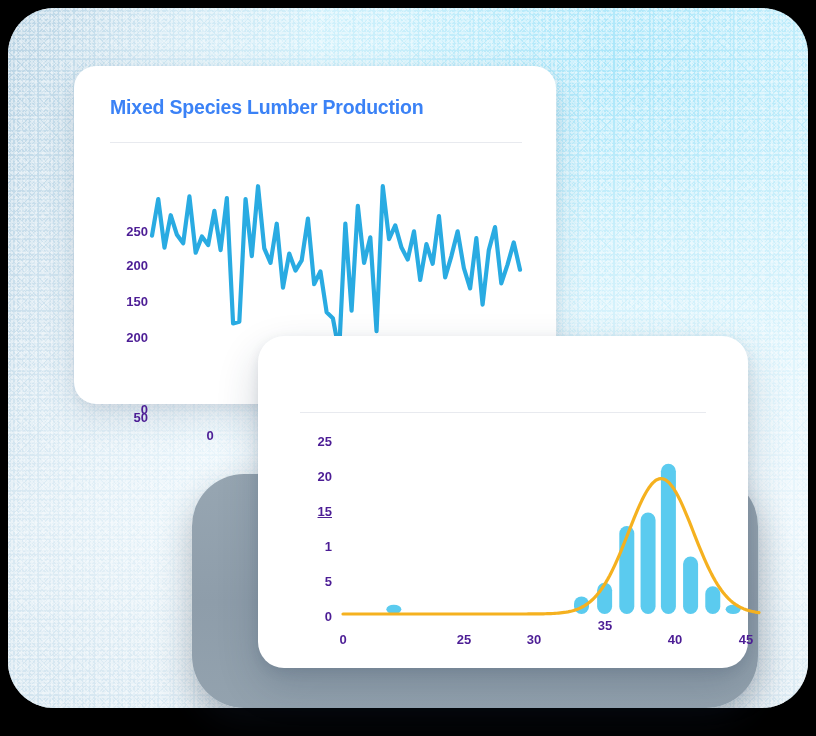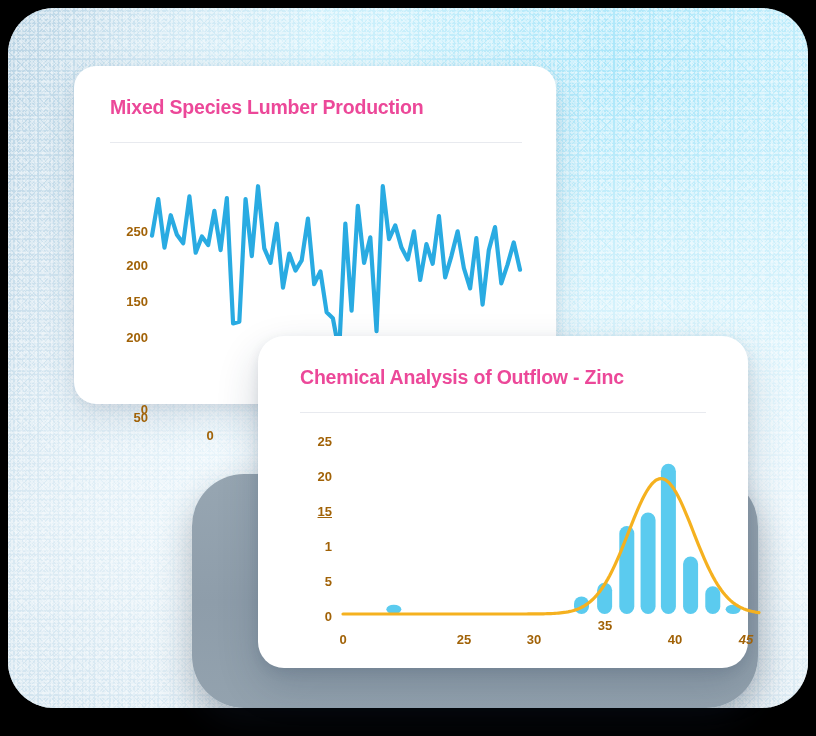--- a/index.html
+++ b/index.html
@@ -54,36 +54,36 @@
   
   .card{
     position:absolute;background:#ffffff;border-radius:22px;
     box-shadow:0 14px 34px rgba(38,62,92,.13), 0 3px 10px rgba(38,62,92,.07);
   }
   #card-line{left:74px;top:66px;width:482px;height:338px;}
   #card-hist{left:258px;top:336px;width:490px;height:332px;border-radius:26px;
              box-shadow:0 18px 42px rgba(28,48,75,.20), 0 4px 12px rgba(28,48,75,.10);}
 
   .card-title{
-    color:#ec4899;font-weight:700;letter-spacing:-.2px;
+    color:#3b82f6;font-weight:700;letter-spacing:-.2px;
     font-size:19px;line-height:22px;
   }
   #card-line .card-title{position:absolute;left:36px;top:30px;font-size:19.5px;}
   #card-hist .card-title{position:absolute;left:42px;top:30px;font-size:19.5px;}
 
   .title-rule{position:absolute;height:1px;background:#e8eaef;}
   #card-line .title-rule{left:36px;top:76px;width:412px;}
   #card-hist .title-rule{left:42px;top:76px;width:406px;}
 
   .plot{position:absolute;}
   #plot-line{left:30px;top:96px;width:430px;height:230px;}
   #plot-hist{left:36px;top:98px;width:430px;height:210px;}
 
   .tick{
-    position:absolute;color:#a16207;font-size:13px;font-weight:600;
+    position:absolute;color:#4c1d95;font-size:13px;font-weight:600;
     white-space:nowrap;
   }
   .tick.y{text-align:right;}
   .tick.x{text-align:center;}
 
   svg{display:block;overflow:visible;}
 </style>
 </head>
 <body>
 
@@ -114,38 +114,37 @@
       <div class="tick x" style="left:94px;top:266px;width:24px;">0</div>
       <div class="tick x" style="left:159px;top:266px;width:30px;">20</div>
 
       <svg id="svg-line" width="368" height="256" style="position:absolute;left:48px;top:0;">
         <polyline id="line-series" fill="none" stroke="#29ABE2" stroke-width="4.2" stroke-linejoin="round" stroke-linecap="round" points="0.00,73.63 6.24,37.00 12.47,85.56 18.71,53.19 24.95,72.78 31.19,81.30 37.42,34.44 43.66,90.67 49.90,74.48 56.14,83.00 62.37,48.93 68.61,88.11 74.85,36.15 81.08,161.37 87.32,159.67 93.56,37.00 99.80,94.07 106.03,24.22 112.27,86.41 118.51,100.89 124.75,61.70 130.98,125.59 137.22,91.52 143.46,108.56 149.69,98.33 155.93,56.59 162.17,122.19 168.41,109.41 174.64,150.30 180.88,156.26 187.12,189.48 193.36,61.70 199.59,148.59 205.83,43.81 212.07,100.89 218.31,75.33 224.54,169.04 230.78,24.22 237.02,77.04 243.25,63.41 249.49,85.56 255.73,97.48 261.97,69.37 268.20,117.93 274.44,82.15 280.68,101.74 286.92,54.04 293.15,115.37 299.39,94.07 305.63,69.37 311.86,106.00 318.10,126.44 324.34,76.19 330.58,142.63 336.81,88.11 343.05,65.11 349.29,121.33 355.53,102.59 361.76,80.44 368.00,107.70"></polyline>
       </svg>
     </div>
   </div>
 
   <div class="card" id="card-hist">
-    <div class="card-title">Chemical Analysis of Outflow - Zinc</div>
     <div class="title-rule"></div>
 
     <div class="plot" id="plot-hist">
 
       <div class="tick y" style="left:-4px;top:0px;width:42px;">25</div>
       <div class="tick y" style="left:-4px;top:35px;width:42px;">20</div>
       <div class="tick y" style="left:-4px;top:70px;width:42px;text-decoration:underline;">15</div>
       <div class="tick y" style="left:-4px;top:105px;width:42px;">1</div>
       <div class="tick y" style="left:-4px;top:140px;width:42px;">5</div>
       <div class="tick y" style="left:-4px;top:175px;width:42px;">0</div>
 
       <div class="tick x" style="left:38px;top:198px;width:22px;">0</div>
       <div class="tick x" style="left:155px;top:198px;width:30px;">25</div>
       <div class="tick x" style="left:225px;top:198px;width:30px;">30</div>
       <div class="tick x" style="left:296px;top:184px;width:30px;">35</div>
       <div class="tick x" style="left:366px;top:198px;width:30px;">40</div>
-      <div class="tick x" style="left:437px;top:198px;width:30px;font-style:italic;">45</div>
+      <div class="tick x" style="left:437px;top:198px;width:30px;">45</div>
 
       <svg id="svg-hist" width="416" height="192" style="position:absolute;left:49px;top:4px;">
         <g id="hist-bars">
             <rect x="43.34" y="166.70" width="15" height="9.30" rx="7.50" fill="#5BCBEF"></rect>
             <rect x="231.01" y="158.40" width="15" height="17.60" rx="7.50" fill="#5BCBEF"></rect>
             <rect x="254.12" y="144.86" width="15" height="31.14" rx="7.50" fill="#5BCBEF"></rect>
             <rect x="276.30" y="88.00" width="15" height="88.00" rx="7.50" fill="#5BCBEF"></rect>
             <rect x="297.57" y="74.46" width="15" height="101.54" rx="7.50" fill="#5BCBEF"></rect>
             <rect x="317.90" y="25.72" width="15" height="150.28" rx="7.50" fill="#5BCBEF"></rect>
             <rect x="340.09" y="118.46" width="15" height="57.54" rx="7.50" fill="#5BCBEF"></rect>

